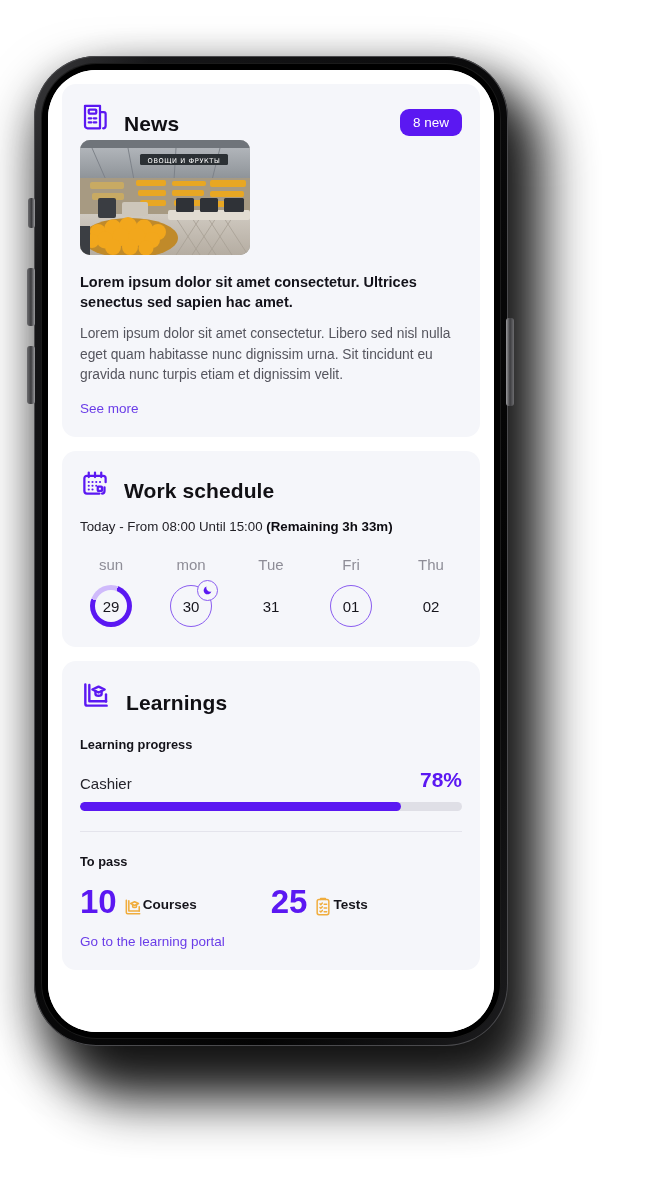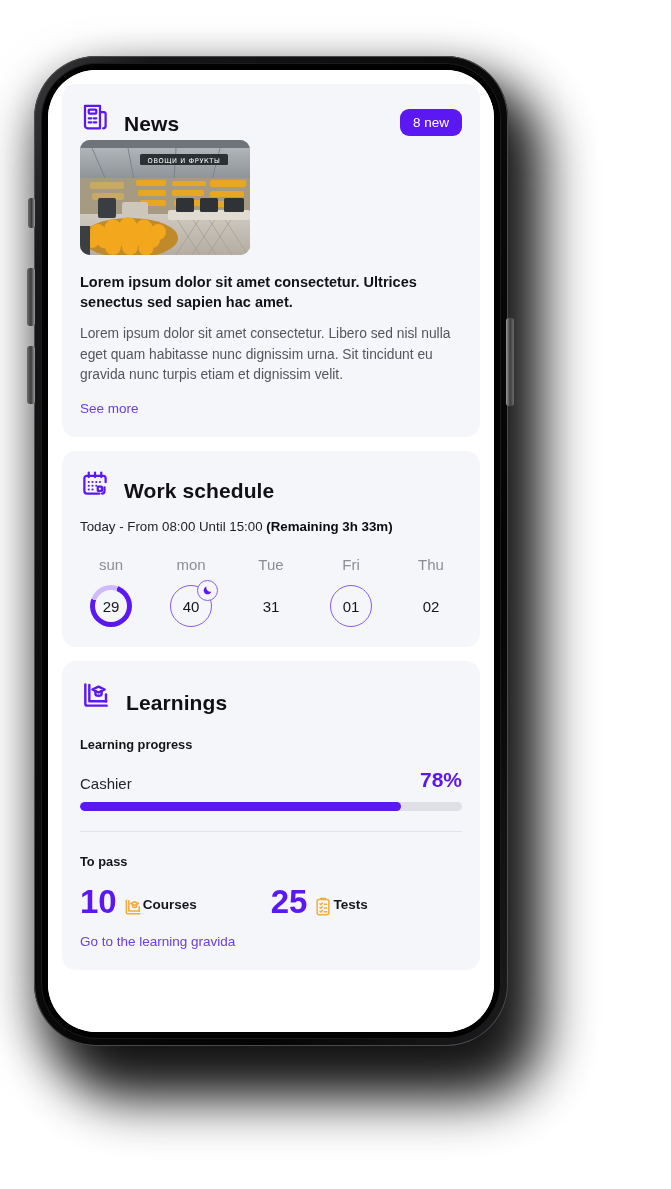--- a/index.html
+++ b/index.html
@@ -393,21 +393,21 @@
         <div class="day-col">
           <span class="day-label">sun</span>
           <span class="day-circle today">
             <span class="day-num">29</span>
           </span>
         </div>
 
         <div class="day-col">
           <span class="day-label">mon</span>
           <span class="day-circle outline">
-            <span class="day-num">40</span>
+            <span class="day-num">30</span>
             <span class="moon-badge">
               <svg width="11" height="11" viewBox="0 0 24 24" fill="#5b18f2">
                 <path d="M20.5 14.2A8.6 8.6 0 0 1 9.8 3.5a8.6 8.6 0 1 0 10.7 10.7z"></path>
               </svg>
             </span>
           </span>
         </div>
 
         <div class="day-col">
           <span class="day-label">Tue</span>
@@ -487,17 +487,17 @@
                 <path d="M9.2 3V1.8h5.6V3"></path>
                 <path d="M8.4 8.2l1 1 1.8-1.9M8.4 12.6l1 1 1.8-1.9M8.4 17l1 1 1.8-1.9"></path>
                 <path d="M13.4 8.8h3M13.4 13.2h3M13.4 17.6h3"></path>
               </svg>
             </span>
             <span class="stat-label">Tests</span>
           </span>
         </div>
       </div>
 
-      <span class="link">Go to the learning gravida</span>
+      <span class="link">Go to the learning portal</span>
     </div>
 
   </div>
 </div>
 
 </body></html>

